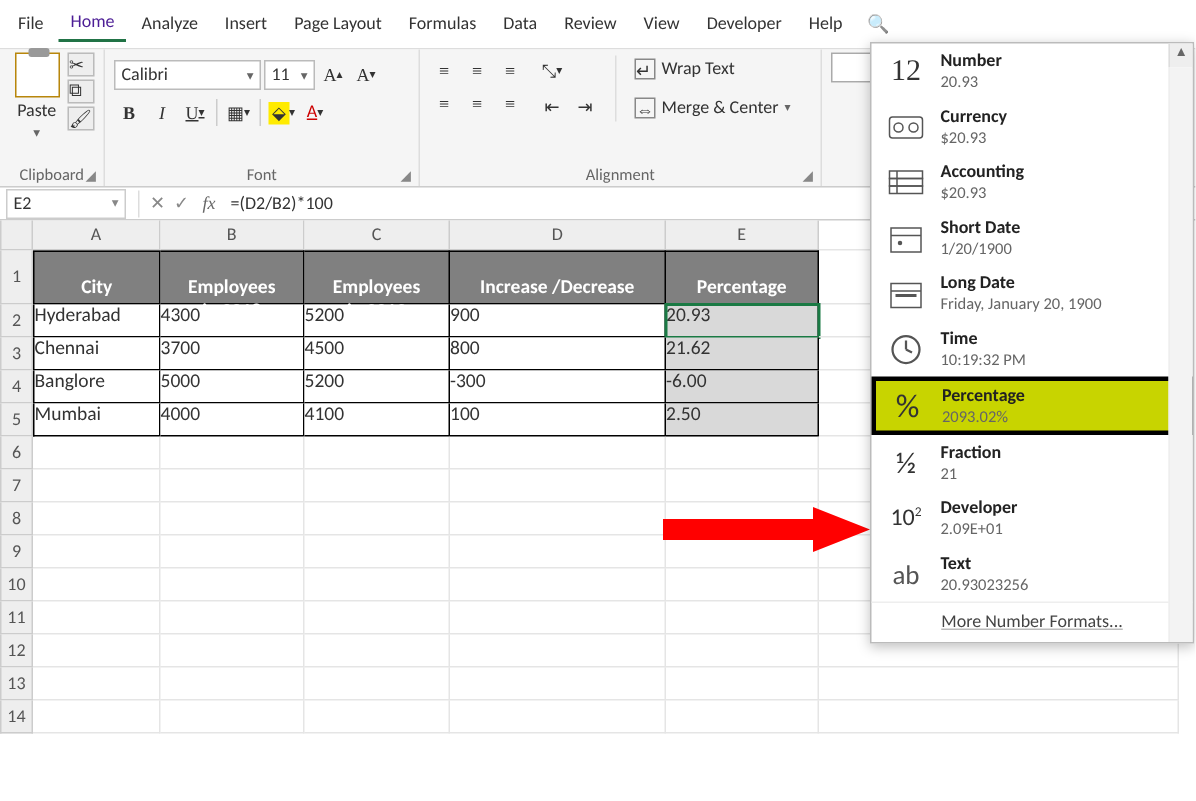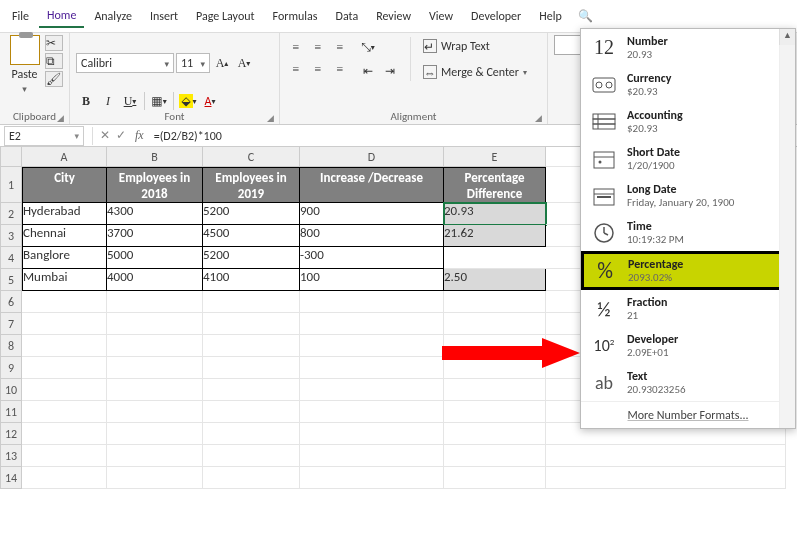--- a/index.html
+++ b/index.html
@@ -15,21 +15,21 @@
   .group-label { position:absolute; bottom:1px; left:0; right:0; text-align:center; font-size:11px; color:#666; }
   .group-corner { position:absolute; bottom:2px; right:2px; width:10px; height:10px; font-size:9px; color:#888; cursor:pointer; }
   .clip { width:70px; }
   .paste-big { display:flex; flex-direction:column; align-items:center; width:38px; cursor:pointer; }
   .paste-big .ic { width:30px; height:30px; border:1px solid #b8860b; background:linear-gradient(#fff,#fff 40%,#fff); position:relative;}
   .paste-big .ic::before { content:""; position:absolute; top:-4px; left:8px; width:14px; height:6px; background:#999; border-radius:2px;}
   .paste-big span { margin-top:2px; }
   .clip-side { display:flex; flex-direction:column; margin-left:2px; gap:2px;}
   .small-ic { width:18px; height:16px; border:1px solid #bbb; background:#eee; cursor:pointer;}
   .font { width:210px; }
-  .font-row { display:flex; gap:2px; align-items:center; margin-top:18px;}
+  .font-row { display:flex; gap:2px; align-items:center; margin-top:5px;}
   .dd { border:1px solid #bbb; background:#fff; height:20px; display:flex; align-items:center; padding:0 4px; font-size:12px; cursor:pointer; justify-content:space-between;}
   .dd .caret { font-size:9px; color:#666; margin-left:4px;}
   .sq { width:20px; height:20px; border:1px solid transparent; display:flex; align-items:center; justify-content:center; cursor:pointer; font-family:"Times New Roman",serif;}
   .align { width:268px; }
   .align-body { display:flex; gap:8px; }
   .align-grid { display:flex; flex-direction:column; gap:2px; margin-top:2px;}
   .align-grid .row { display:flex; gap:2px;}
   .indent-col, .wrap-col { display:flex; flex-direction:column; gap:4px; justify-content:center;}
   .wrap-row { display:flex; align-items:center; gap:4px; height:22px; cursor:pointer; padding:0 2px;}
   .mini-bar { width:14px; height:14px; border:1px solid #888; }
@@ -50,21 +50,21 @@
   
   .sheet { position:relative; }
   .hdrs { display:flex; }
   .rnh { width:22px; height:20px; border:1px solid #ccc; border-top:none; background:#eee;}
   .ch { height:20px; border:1px solid #ccc; border-left:none; border-top:none; background:#eee; text-align:center; line-height:20px; color:#555;}
   .cA{width:85px}.cB{width:96px}.cC{width:97px}.cD{width:144px}.cE{width:102px}
   .srow { display:flex;}
   .rh { width:22px; border:1px solid #ccc; border-top:none; background:#eee; text-align:center; color:#555; display:flex; align-items:center; justify-content:center;}
   .datacell { border:1px solid #000; border-top:none; border-left:none; font-size:13px; background:#fff;}
   .datacell.firstcol { border-left:1px solid #000;}
-  .th { background:#808080; color:#fff; font-weight:bold; text-align:center; line-height:1.2; padding:2px;}
+  .th { background:#808080; color:#fff; font-weight:bold; text-align:center; line-height:1.2; padding:16px;}
   .selE { background:#d9d9d9; }
   .selE.active { outline:2px solid #1a7a44; outline-offset:-1px;}
   .emptycell { border:1px solid #e5e5e5; border-top:none; border-left:none; }
   .emptycell.wide { width:240px;}
 
   
   .panel { position:absolute; top:28px; left:580px; width:216px; background:#fff; border:1px solid #bbb; box-shadow:0 2px 8px rgba(0,0,0,.25); z-index:10;}
   .panel-row { display:flex; align-items:center; padding:5px 10px; gap:10px; cursor:pointer;}
   .panel-row.hl { background:#c8d400; outline:3px solid #000; outline-offset:-2px; margin:1px;}
   .p-ic { width:26px; height:24px; display:flex; align-items:center; justify-content:center; font-size:20px; color:#333; }
@@ -249,20 +249,21 @@
       <div class="datacell cD" style="height:22px">800</div>
       <div class="datacell cE selE" style="height:22px">21.62</div>
       <div class="emptycell wide" style="height:22px"></div>
     </div>
     <div class="srow">
       <div class="rh" style="height:22px">4</div>
       <div class="datacell cA firstcol" style="height:22px">Banglore</div>
       <div class="datacell cB" style="height:22px">5000</div>
       <div class="datacell cC" style="height:22px">5200</div>
       <div class="datacell cD" style="height:22px">-300</div>
+      <div class="datacell cE selE" style="height:22px">-6.00</div>
       <div class="emptycell wide" style="height:22px"></div>
     </div>
     <div class="srow">
       <div class="rh" style="height:22px">5</div>
       <div class="datacell cA firstcol" style="height:22px">Mumbai</div>
       <div class="datacell cB" style="height:22px">4000</div>
       <div class="datacell cC" style="height:22px">4100</div>
       <div class="datacell cD" style="height:22px">100</div>
       <div class="datacell cE selE" style="height:22px">2.50</div>
       <div class="emptycell wide" style="height:22px"></div>

